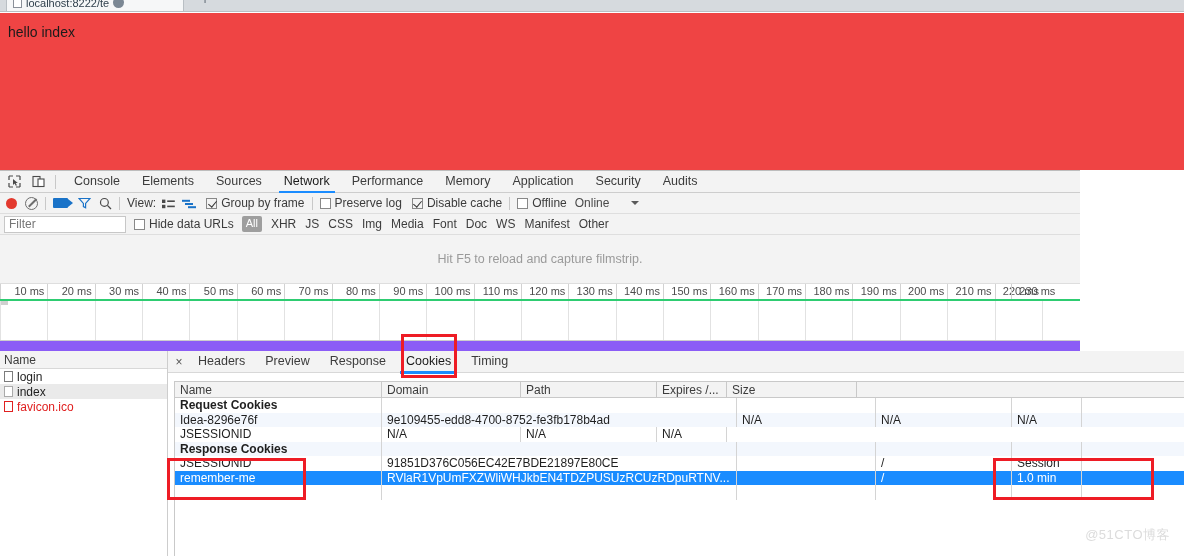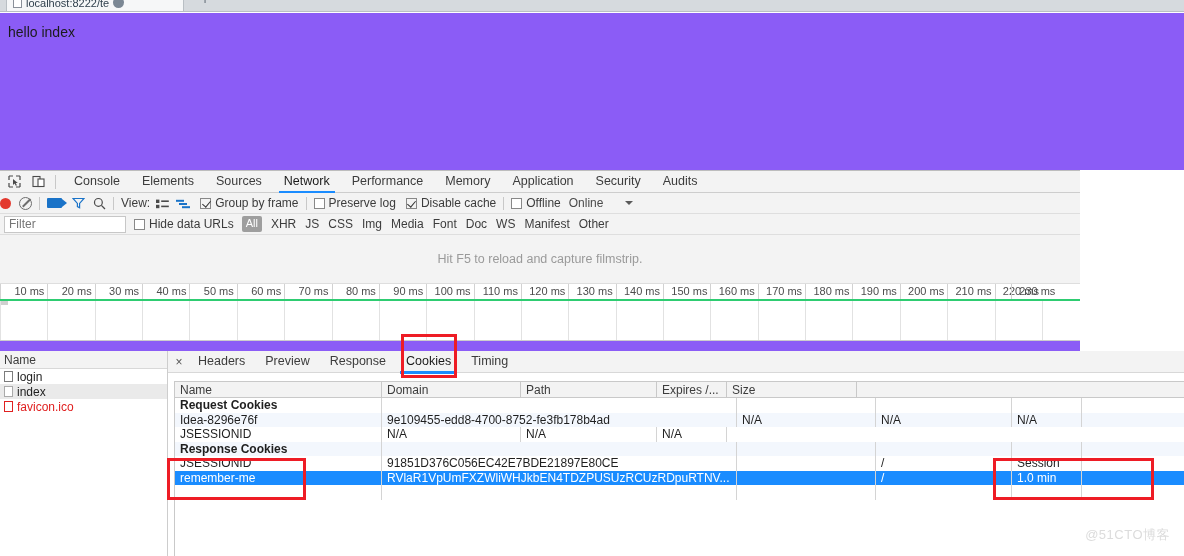--- a/index.html
+++ b/index.html
@@ -45,21 +45,21 @@
   }
   #new-tab-button {
     position: absolute; left: 192px; top: -10px;
     width: 26px; height: 20px;
     color: #5c6670; font-size: 13px; text-align: center; line-height: 20px;
   }
 
   
   #page-viewport {
     position: absolute; left: 0; top: 13px; width: 1184px; height: 157px;
-    background: #8b5cf6;
+    background: #ef4444;
   }
   #page-text {
     position: absolute; left: 8px; top: 11px;
     font-size: 14px; color: #1b1b1b;
   }
 
   
   #devtools {
     position: absolute; left: 0; top: 170px; width: 1080px; height: 386px;
     background: #8b5cf6;
@@ -92,20 +92,21 @@
     height: 2px; background: #1a8cff;
   }
 
   
   #dt-toolbar {
     position: relative; height: 21px;
     background: #f3f3f3;
     border-bottom: 1px solid #dedede;
     display: flex; align-items: center;
     font-size: 12px; color: #3c3c3c;
+    padding-left: 6px;
   }
   #dt-toolbar .tb-item { display: flex; align-items: center; gap: 4px; }
   .record-dot {
     width: 11px; height: 11px; border-radius: 50%; background: #e3392e;
   }
   .clear-icon {
     width: 13px; height: 13px; border-radius: 50%;
     border: 1.6px solid #6e6e6e; position: relative;
   }
   .clear-icon::after {

